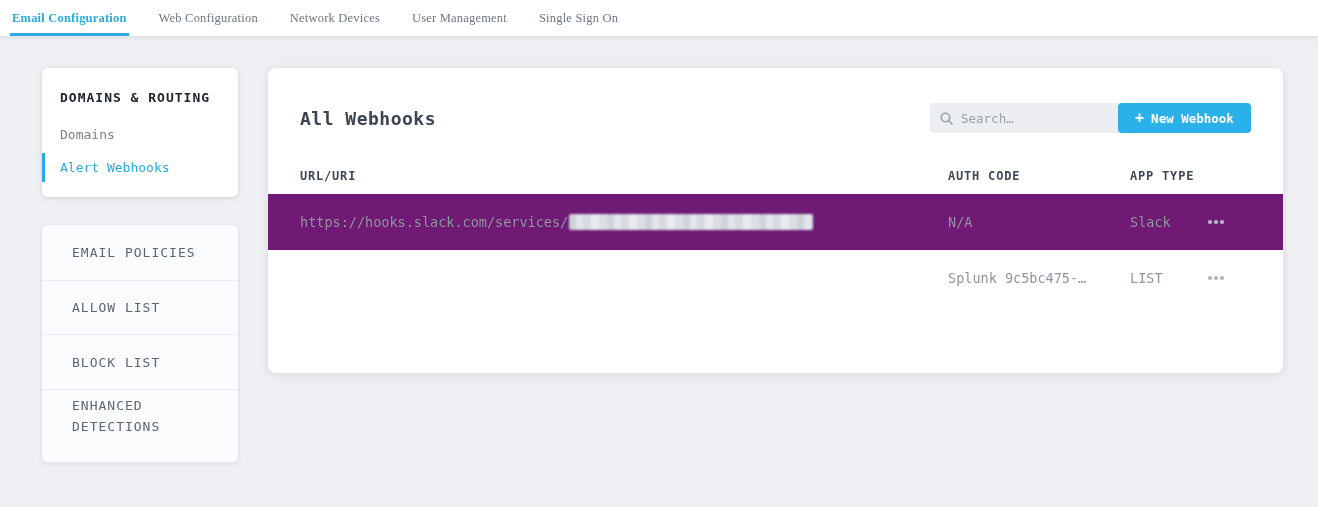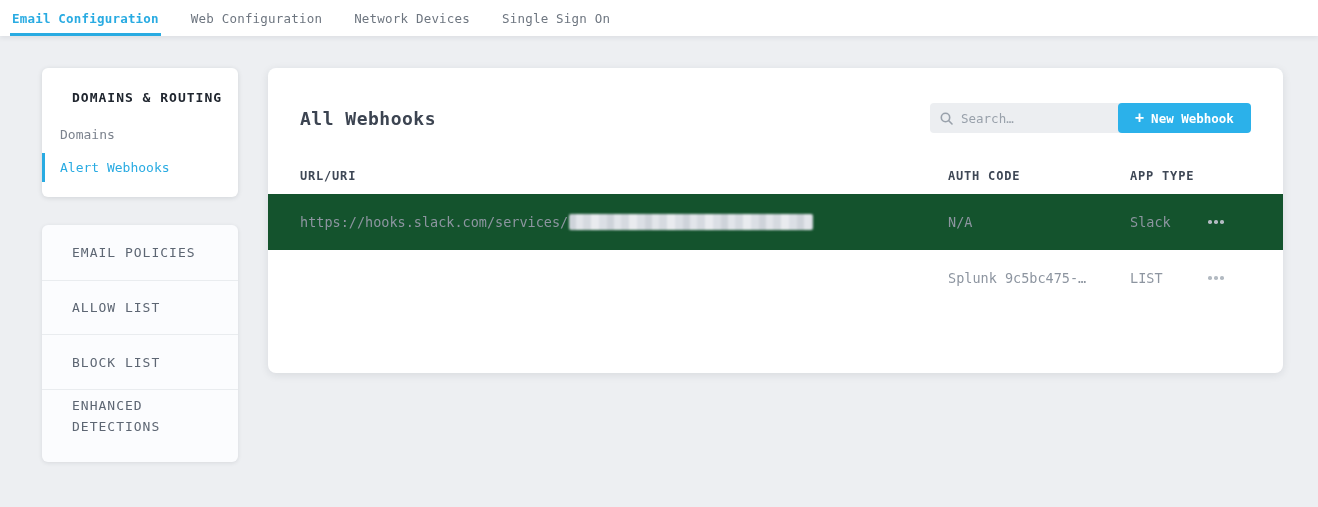--- a/index.html
+++ b/index.html
@@ -6,42 +6,42 @@
   html,body { width:1318px; height:507px; }
   body {
     font-family:"DejaVu Sans Mono","Liberation Mono",monospace;
     background:#edeff2;
     position:relative; overflow:hidden;
   }
   
   .topbar {
     position:absolute; left:0; top:0; width:1318px; height:36px;
     background:#ffffff; box-shadow:0 2px 5px rgba(30,40,60,.08);
-    display:flex; align-items:stretch; padding-left:10px; z-index:5;
+    display:flex; align-items:stretch; padding-left:10px; z-index:5;font-family:Liberation Serif, serif;
   }
   .tab {
     display:flex; align-items:center; position:relative;
     padding:0 2px; margin-right:28px; cursor:pointer;
     font-size:12.5px; font-weight:500; color:#6e7680; letter-spacing:.2px;
     white-space:nowrap;
   }
   .tab.active { color:#29abe2; font-weight:700; }
   .tab.active::after {
     content:""; position:absolute; left:0; right:0; bottom:0; height:3px;
     background:#29abe2;
   }
   
   .side-card {
     position:absolute; left:42px; top:68px; width:196px; height:129px;
     background:#ffffff; border-radius:6px;
     box-shadow:0 1px 5px rgba(25,35,50,.13);
     padding-top:14px;
   }
   .side-card-title {
-    height:30px; display:flex; align-items:center; padding-left:30px;
+    height:30px; display:flex; align-items:center; padding-left:18px;
     margin-bottom:6px; font-size:13px; font-weight:700; color:#20262f;
     letter-spacing:1px; white-space:nowrap;
   }
   .side-item {
     height:33px; display:flex; align-items:center; padding-left:18px;
     font-size:13px; color:#7b828d; cursor:pointer; position:relative;
     white-space:nowrap;
   }
   .side-item.active { color:#29abe2; }
   .side-item.active .active-bar {
@@ -94,21 +94,21 @@
   .thead-cell {
     position:absolute; top:101px; font-size:12px; font-weight:700;
     color:#3f4856; letter-spacing:.8px; white-space:nowrap;
   }
   .col-url  { left:32px; }
   .col-auth { left:680px; }
   .col-app  { left:862px; }
   .trow {
     position:absolute; left:0; width:1015px; height:56px;
   }
-  .trow.alt { background:#14532d; }
+  .trow.alt { background:#701a75; }
   .row1 { top:126px; } .row2 { top:182px; }
   .cell {
     position:absolute; top:0; height:56px; display:flex; align-items:center;
     font-size:13.5px; color:#8d95a0; white-space:nowrap;
   }
   .cell-url  { left:32px; width:640px; overflow:hidden; }
   .cell-auth { left:680px; width:175px; }
   .cell-app  { left:862px; width:70px; }
   .redacted {
     display:inline-block; height:16px; border-radius:2px; margin:0 1px;
@@ -129,20 +129,21 @@
     width:3.5px; height:3.5px; border-radius:50%; background:#b3bac2; display:block;
   }
 </style>
 </head>
 <body>
 
 <nav class="topbar">
   <div class="tab active">Email Configuration</div>
   <div class="tab">Web Configuration</div>
   <div class="tab">Network Devices</div>
+  <div class="tab">User Management</div>
   <div class="tab">Single Sign On</div>
 </nav>
 
 <aside class="side-card">
   <div class="side-card-title">DOMAINS &amp; ROUTING</div>
   <div class="side-item">Domains</div>
   <div class="side-item active">
     <span class="active-bar"></span>
     <span>Alert Webhooks</span>
   </div>

